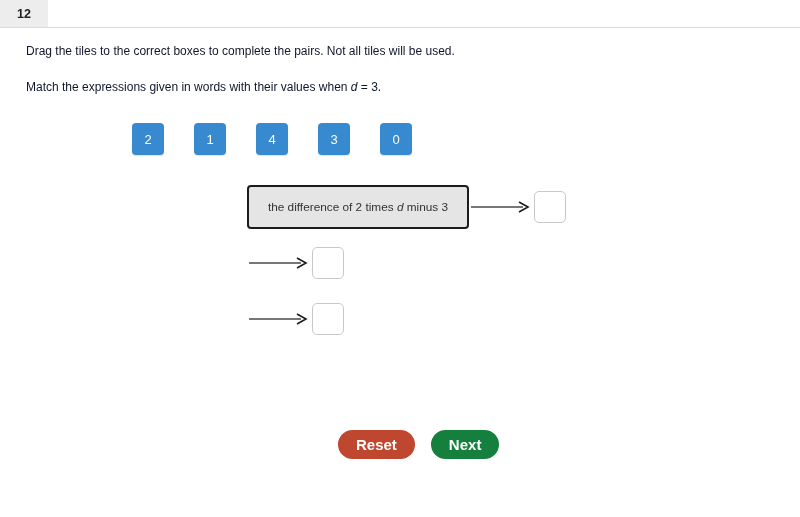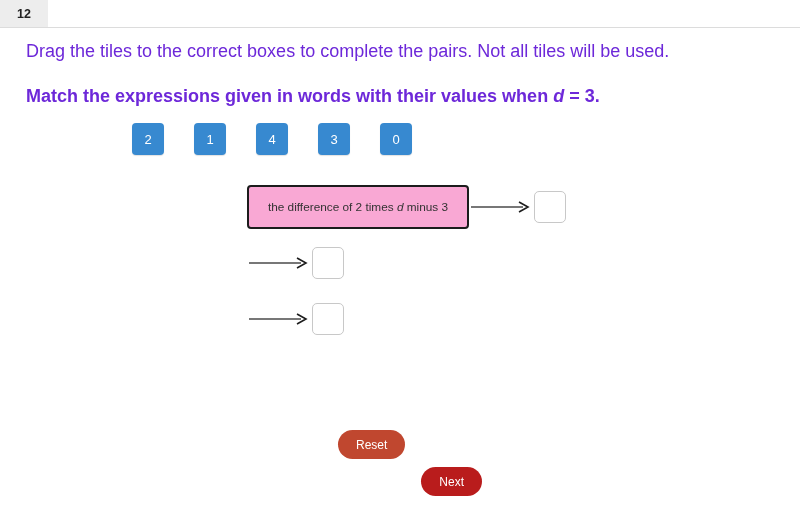--- a/index.html
+++ b/index.html
@@ -43,28 +43,27 @@
   }
 
   
   .instructions {
     position: absolute;
     left: 26px;
     top: 43px;
     width: 730px;
   }
   .instr-line {
-    font-size: 18px;
+    font-size: 12px;
     line-height: 17px;
-    color: #6d28d9;
+    color: #0f172a;
     white-space: nowrap;
   }
   .instr-line.second {
-    margin-top: 28px;
-    font-weight: bold;
+    margin-top: 19px;
   }
   .var {
     font-style: italic;
   }
 
   
   .tiles {
     position: absolute;
     left: 132px;
     top: 123px;
@@ -98,21 +97,21 @@
     align-items: center;
     margin-bottom: 12px;
     height: 44px;
   }
   .expr-box {
     width: 222px;
     height: 44px;
     box-sizing: border-box;
     border: 2px solid #1c1c1c;
     border-radius: 4px;
-    background: #f9a8d4;
+    background: #e5e5e5;
     display: flex;
     align-items: center;
     justify-content: center;
     text-align: center;
     font-size: 11.8px;
     line-height: 15px;
     color: #333333;
     padding: 0 7px;
   }
   .arrow {
@@ -137,38 +136,38 @@
   .buttons {
     position: absolute;
     left: 338px;
     top: 430px;
     display: flex;
   }
   .btn {
     border: none;
     border-radius: 16px;
     color: #ffffff;
-    font-size: 12px;
+    font-size: 15px;
     font-family: "Liberation Sans", sans-serif;
     height: 29px;
     cursor: pointer;
     padding: 0 18px;
     display: flex;
     align-items: center;
     justify-content: center;
+    font-weight: bold;
   }
   .btn-reset {
     background: #c0472f;
     min-width: 64px;
     margin-right: 16px;
   }
   .btn-next {
-    background: #b91c1c;
+    background: #15803d;
     min-width: 58px;
-    margin-top: 37px;
   }
 </style>
 </head>
 <body>
 
 <div class="tabstrip">
   <div class="tab-number">12</div>
 </div>
 
 <div class="instructions">

